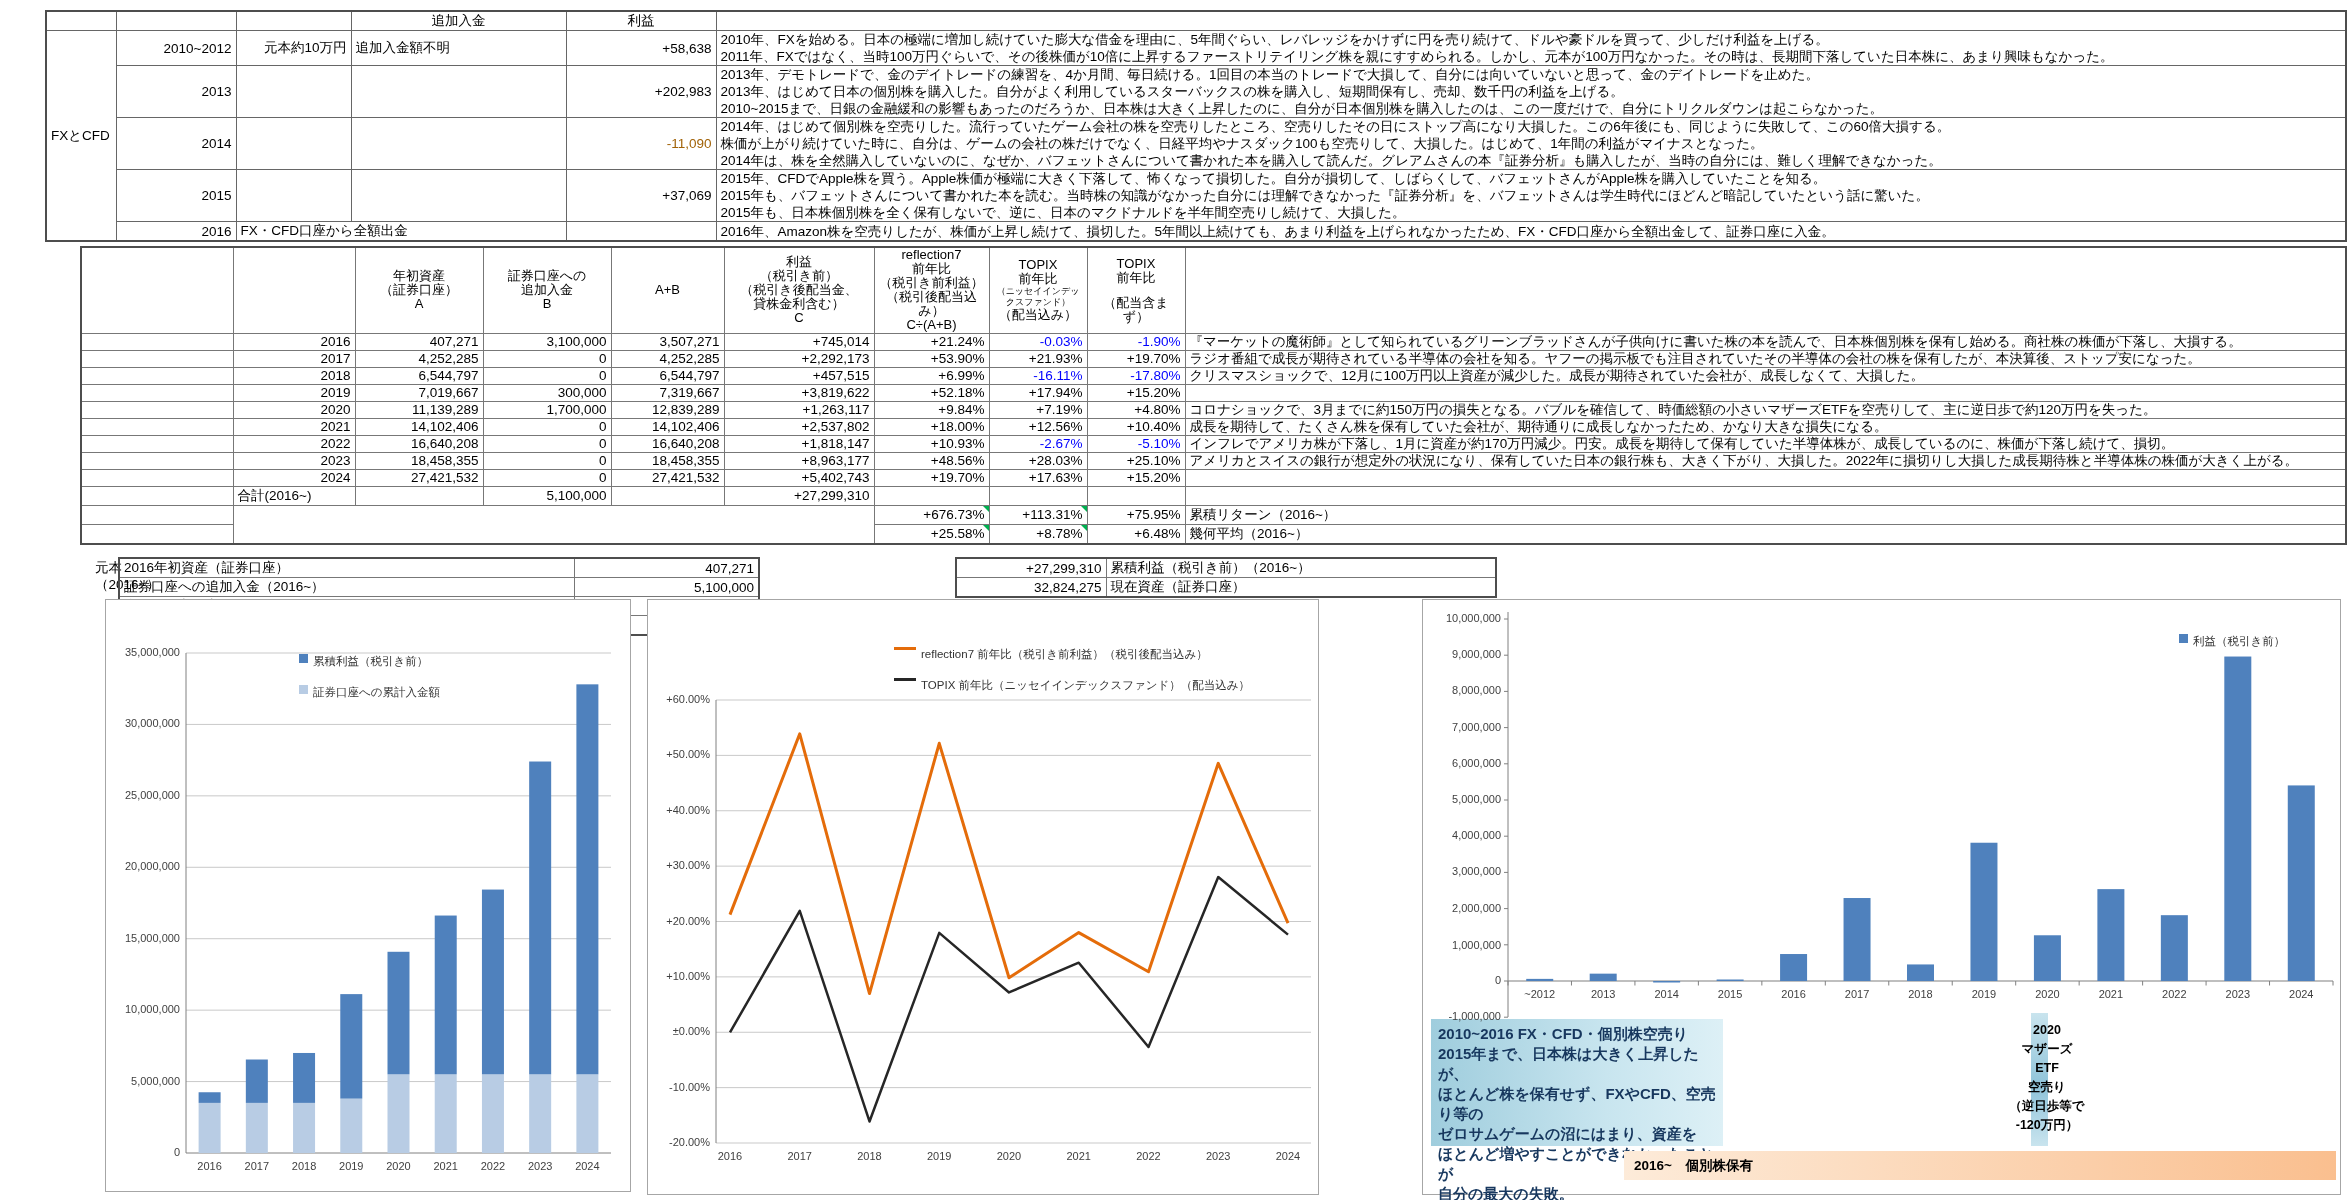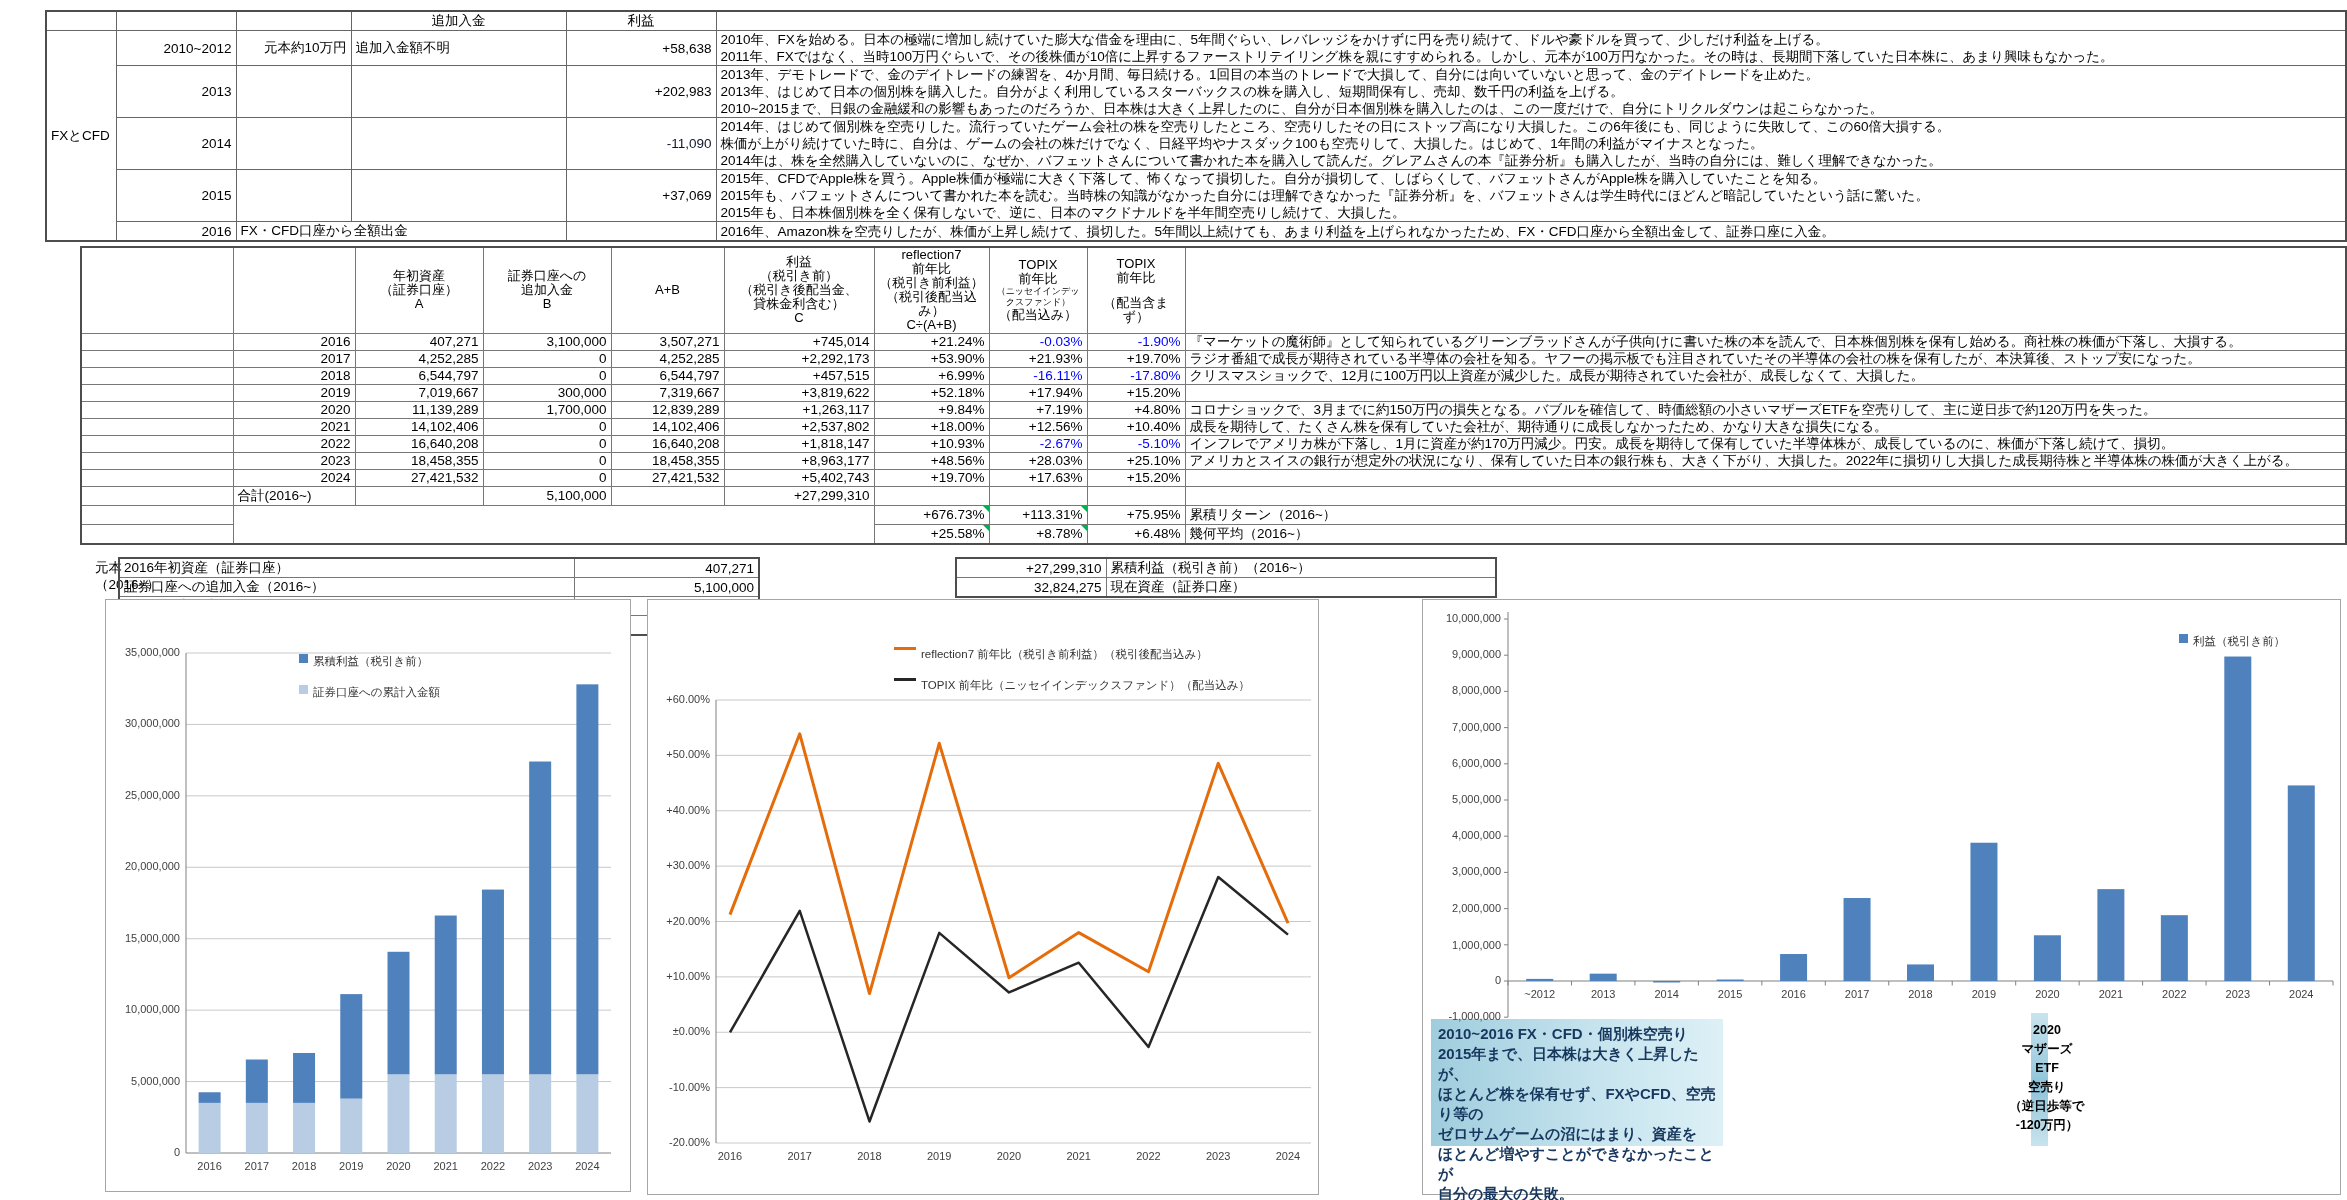--- a/index.html
+++ b/index.html
@@ -6,21 +6,21 @@
 body{width:2347px;height:1200px;position:relative;background:#fff;overflow:hidden;
      font-family:"Liberation Sans","DejaVu Sans",sans-serif;font-size:13.5px;color:#000}
 .sheet{position:absolute;border-collapse:collapse;table-layout:fixed;border:2px solid #4d4d4d}
 .sheet td{border:1px solid #777;padding:0 4px;vertical-align:middle;overflow:hidden}
 .t1 td{border-color:#666}
 .num{text-align:right}
 .txt{text-align:left}
 .ctr{text-align:center}
 .top{vertical-align:top;padding-top:1px}
 .note{white-space:pre-line;line-height:17px;text-align:left;vertical-align:top;padding:0 5px}
-.t1 .neg{color:#0f172a}
+.t1 .neg{color:#a16207}
 .t2 .neg{color:#00f}
 .hd{text-align:center;vertical-align:bottom;line-height:14px;padding-bottom:2px;font-size:13px}
 .hd .small{font-size:9px;line-height:11px}
 .hd .sp{height:11px}
 .lblcol{border-top:none;border-bottom:none;vertical-align:top;text-align:left}
 .merged{border:none}
 .sumlbl{border:none;text-align:left;padding-left:6px}
 .cmt{position:relative}
 .cmt::after{content:"";position:absolute;top:0;right:0;border-left:6px solid transparent;border-top:6px solid #00B050}
 .freelabel{position:absolute;white-space:pre-line;line-height:17px}
@@ -485,20 +485,23 @@
 ゼロサムゲームの沼にはまり、資産を
 ほとんど増やすことができなかったことが
 自分の最大の失敗。</div>
   <div class="strip"></div>
   <div class="strip-text">2020
 マザーズ
 ETF
 空売り
 （逆日歩等で
 -120万円）</div>
+  <div class="hold-bar">
+    <span>2016~　個別株保有</span>
+  </div>
 <svg width="917" height="594">
       <line x1="81" x2="85" y1="19" y2="19" stroke="#808080"></line>
       <line x1="81" x2="85" y1="55.2" y2="55.2" stroke="#808080"></line>
       <line x1="81" x2="85" y1="91.4" y2="91.4" stroke="#808080"></line>
       <line x1="81" x2="85" y1="127.60000000000001" y2="127.60000000000001" stroke="#808080"></line>
       <line x1="81" x2="85" y1="163.8" y2="163.8" stroke="#808080"></line>
       <line x1="81" x2="85" y1="200" y2="200" stroke="#808080"></line>
       <line x1="81" x2="85" y1="236.20000000000002" y2="236.20000000000002" stroke="#808080"></line>
       <line x1="81" x2="85" y1="272.40000000000003" y2="272.40000000000003" stroke="#808080"></line>
       <line x1="81" x2="85" y1="308.6" y2="308.6" stroke="#808080"></line>

